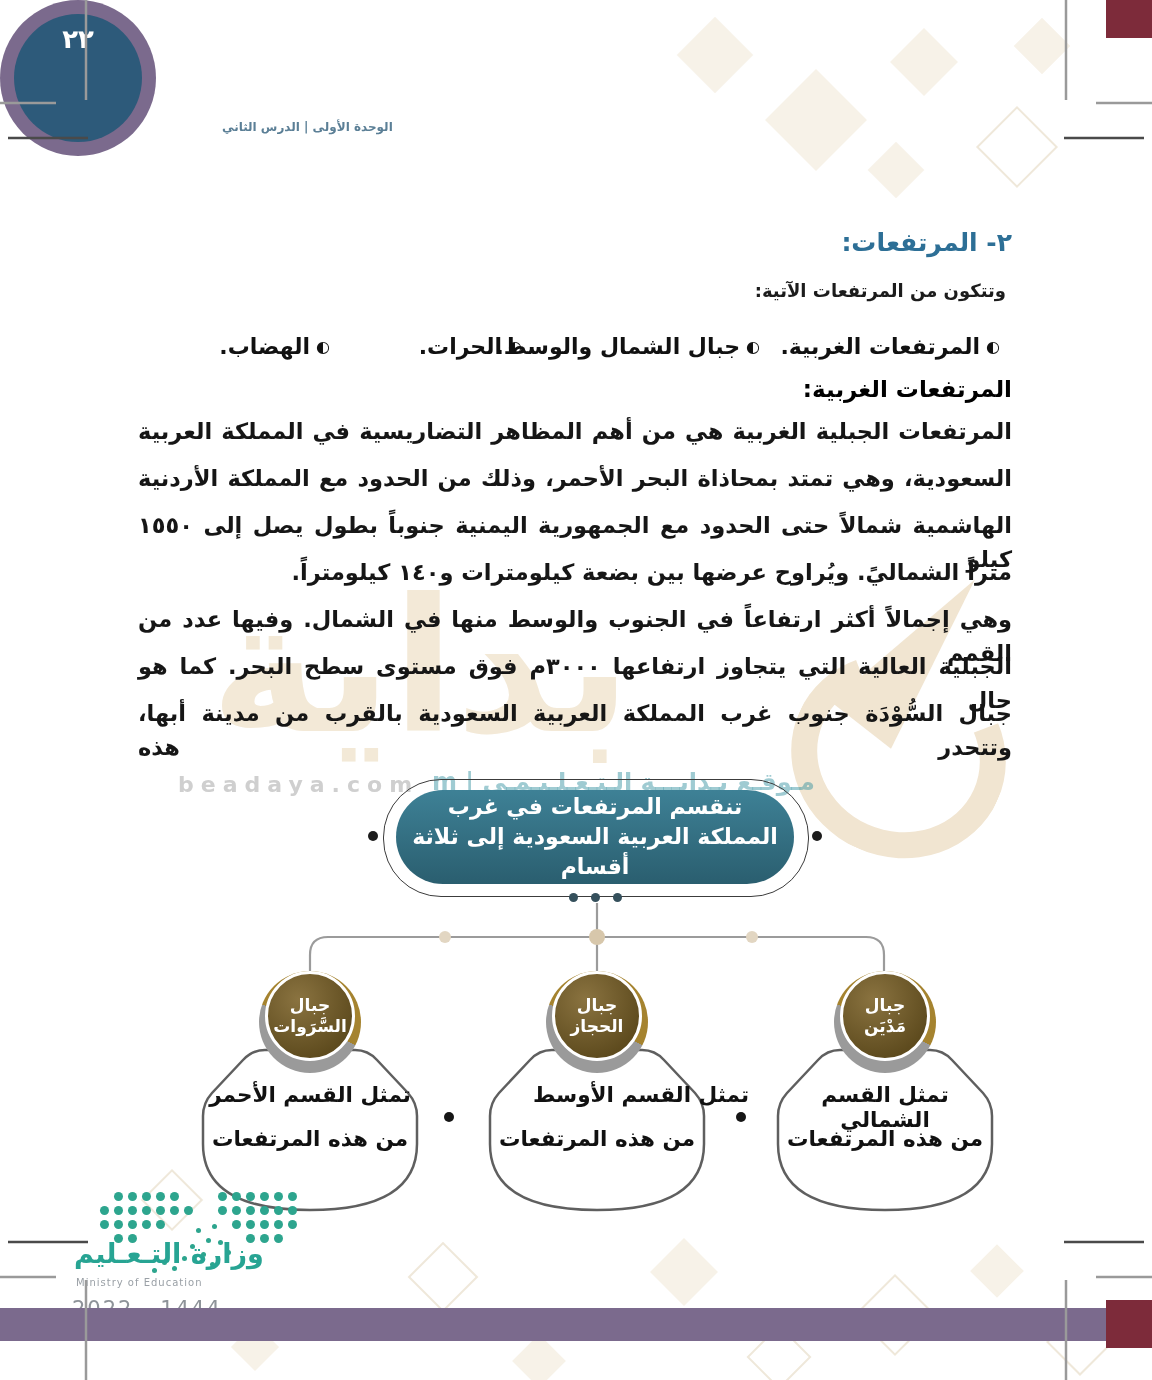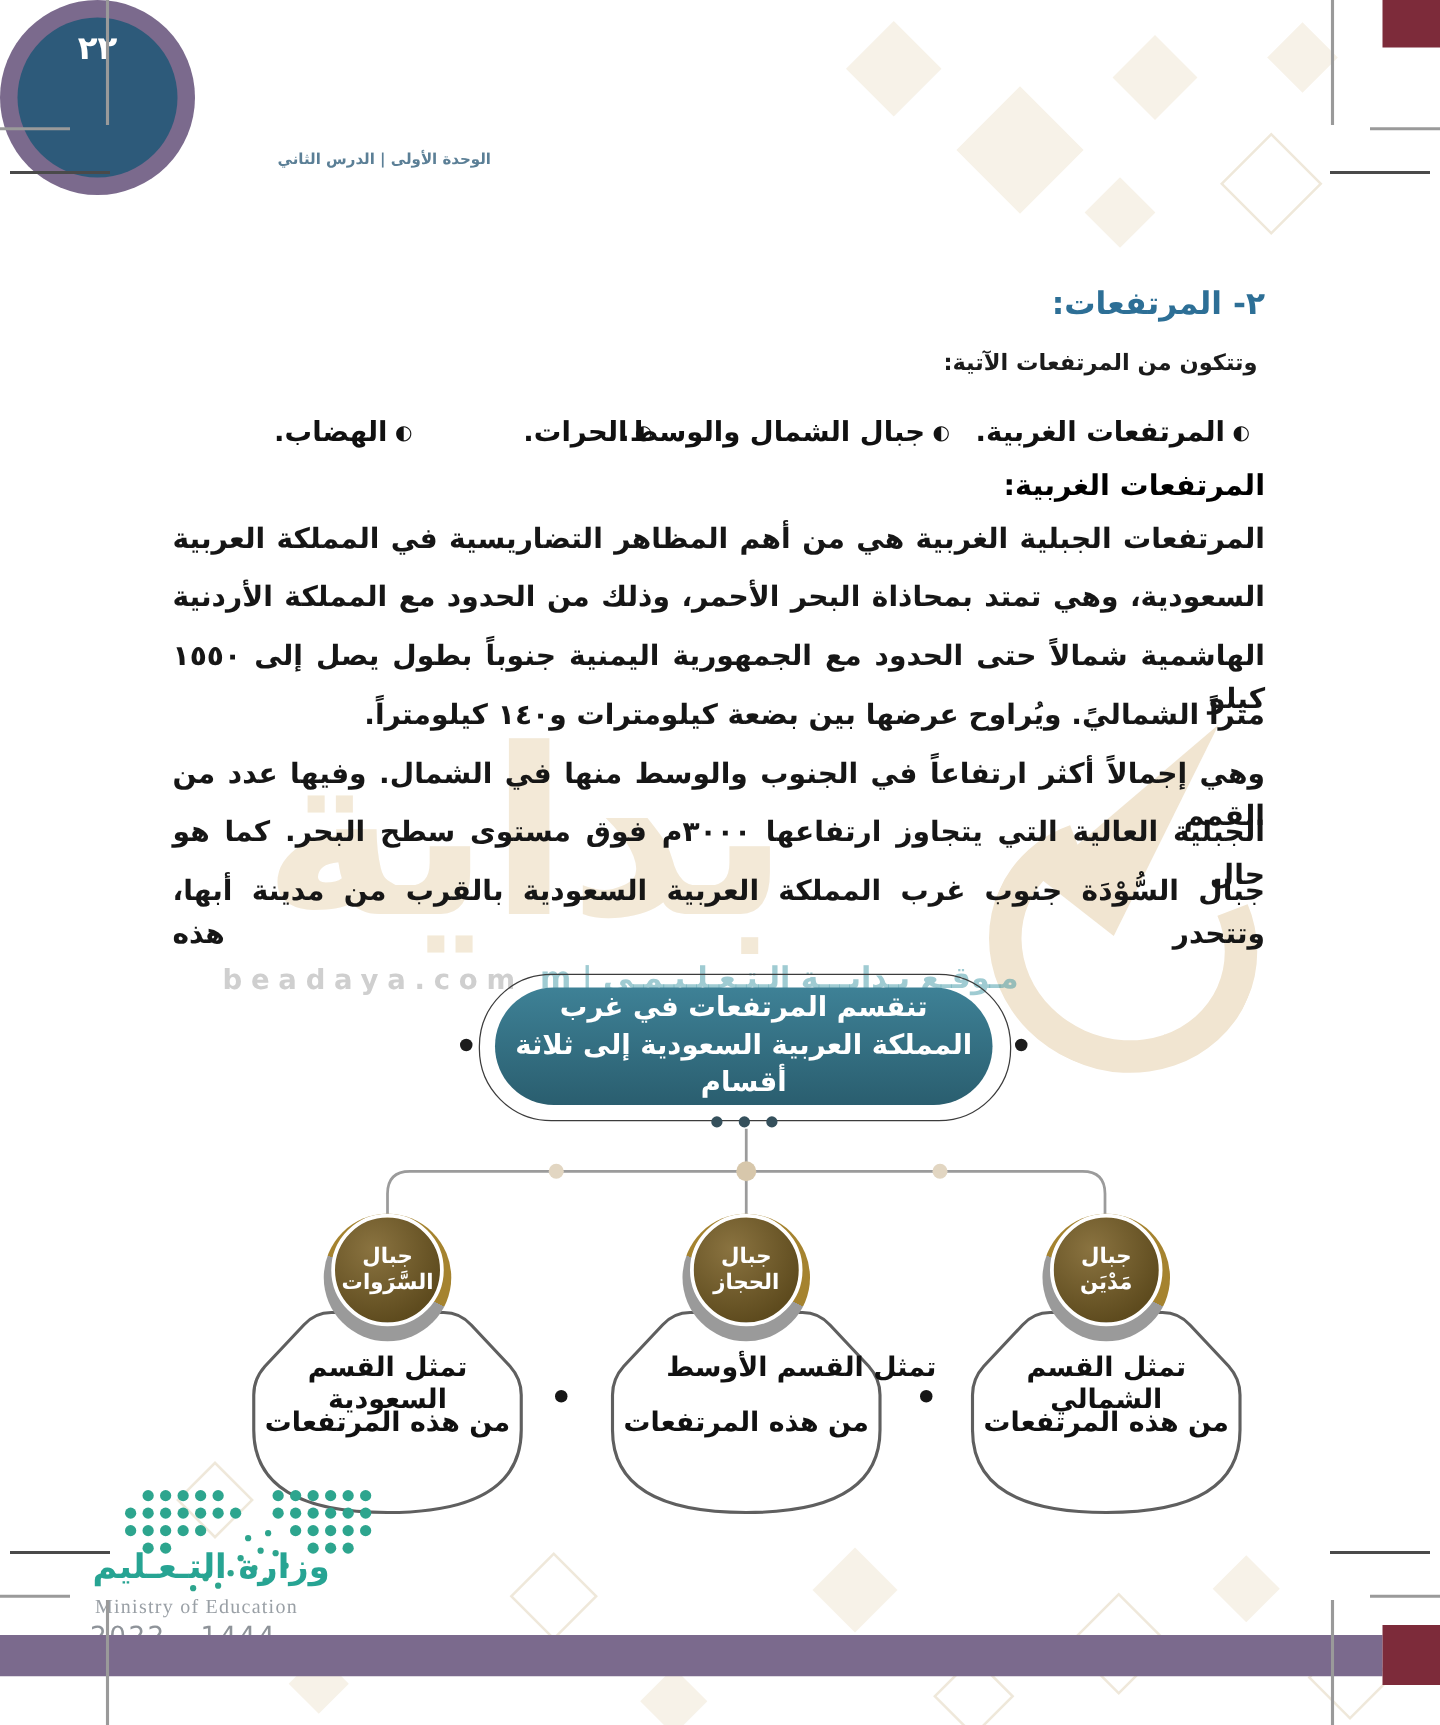--- a/index.html
+++ b/index.html
@@ -54,21 +54,21 @@
         background:radial-gradient(circle at 36% 30%,#8a7340,#5e4b1e 75%);
         display:flex;flex-direction:column;align-items:center;justify-content:center;}
   .node-circle .in div{color:#fff;font-size:17px;font-weight:700;line-height:21px;direction:rtl;text-align:center;}
   .bub{position:absolute;top:1036px;width:234px;height:186px;z-index:2;}
   .bub-text{position:absolute;width:220px;text-align:center;font-size:21.5px;font-weight:700;color:#111;direction:rtl;z-index:3;}
   .midot{width:10px;height:10px;border-radius:50%;background:#161616;top:1112px;z-index:3;}
   
   .logo-dot{left:100px;top:1192px;width:9px;height:9px;border-radius:50%;color:#2da58e;background:transparent;z-index:2;}
   .logo-dot-s{left:100px;top:1192px;width:5px;height:5px;border-radius:50%;color:#2da58e;background:transparent;z-index:2;}
   .min-ar{left:74px;top:1238px;font-size:27px;font-weight:700;color:#27a493;z-index:2;direction:rtl;}
-  .min-en{left:76px;top:1277px;font-size:16px;color:#9aa0a6;letter-spacing:1px;z-index:2;font-family:Liberation Serif, serif;}
+  .min-en{left:76px;top:1277px;font-size:10px;color:#9aa0a6;letter-spacing:1px;z-index:2;}
   .min-yr{left:72px;top:1297px;font-size:21px;color:#8e9399;letter-spacing:2px;z-index:2;}
   .pbar{left:0;top:1308px;width:1106px;height:33px;background:#7b6a8d;z-index:2;}
   .dome{left:489px;top:1243px;width:156px;height:66px;overflow:hidden;z-index:3;}
   .dome .ring{position:absolute;left:0;top:0;width:156px;height:156px;border-radius:50%;background:#7b6a8d;}
   .dome .inner{position:absolute;left:14px;top:14px;width:128px;height:128px;border-radius:50%;background:#2d5a7a;}
   .dome .num{position:absolute;left:0;top:24px;width:156px;text-align:center;color:#fff;font-size:26px;font-weight:700;}
 </style>
 </head>
 <body>
 
@@ -204,21 +204,21 @@
 
   <svg class="bub" style="left:193px;" viewBox="0 0 234 186">
     <path d="M72 14 H162 Q175 14 184 24 L215 57 Q224 67 224 80 V108 Q224 174 117 174 Q10 174 10 108 V80 Q10 67 19 57 L50 24 Q59 14 72 14 Z" fill="#ffffff" stroke="#5f5f5f" stroke-width="2.5"></path>
   </svg>
   <div class="node-circle" style="left:259px;">
     <div class="in">
       <div>جبال</div>
       <div>السَّرَوات</div>
     </div>
   </div>
-  <div class="abs bub-text" style="left:200px;top:1082px;">تمثل القسم السعودية</div>
+  <div class="abs bub-text" style="left:200px;top:1082px;">تمثل القسم الأحمر</div>
   <div class="abs bub-text" style="left:200px;top:1126px;">من هذه المرتفعات</div>
 
   <div class="abs midot" style="left:444px;"></div>
   <div class="abs midot" style="left:736px;"></div>
 
   <div class="abs logo-dot" style="box-shadow:
     14px 0 0 currentColor,28px 0 0 currentColor,42px 0 0 currentColor,56px 0 0 currentColor,70px 0 0 currentColor,
     0 14px 0 currentColor,14px 14px 0 currentColor,28px 14px 0 currentColor,42px 14px 0 currentColor,56px 14px 0 currentColor,70px 14px 0 currentColor,84px 14px 0 currentColor,
     0 28px 0 currentColor,14px 28px 0 currentColor,28px 28px 0 currentColor,42px 28px 0 currentColor,56px 28px 0 currentColor,
     14px 42px 0 currentColor,28px 42px 0 currentColor,

